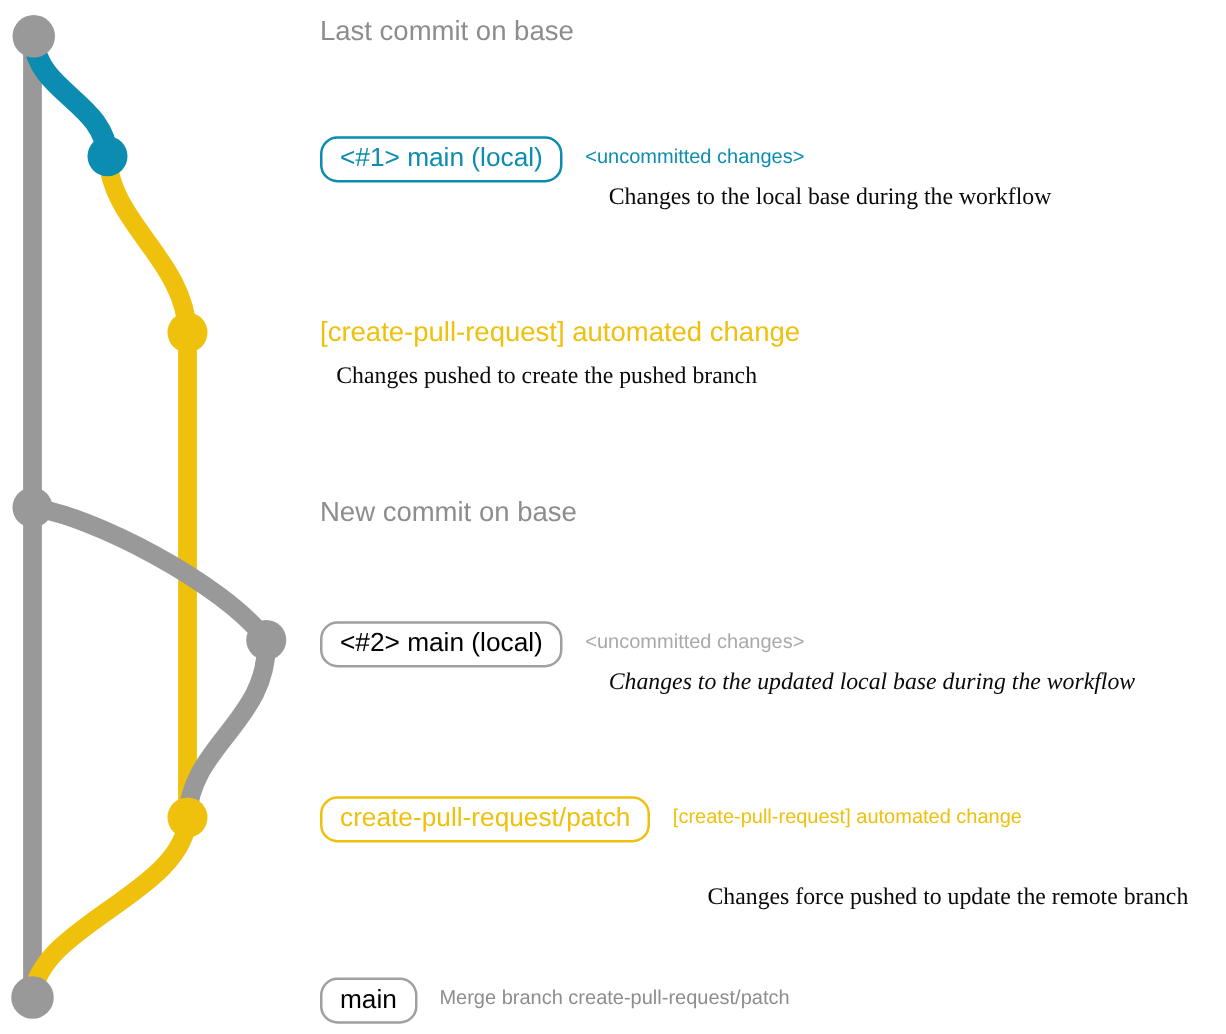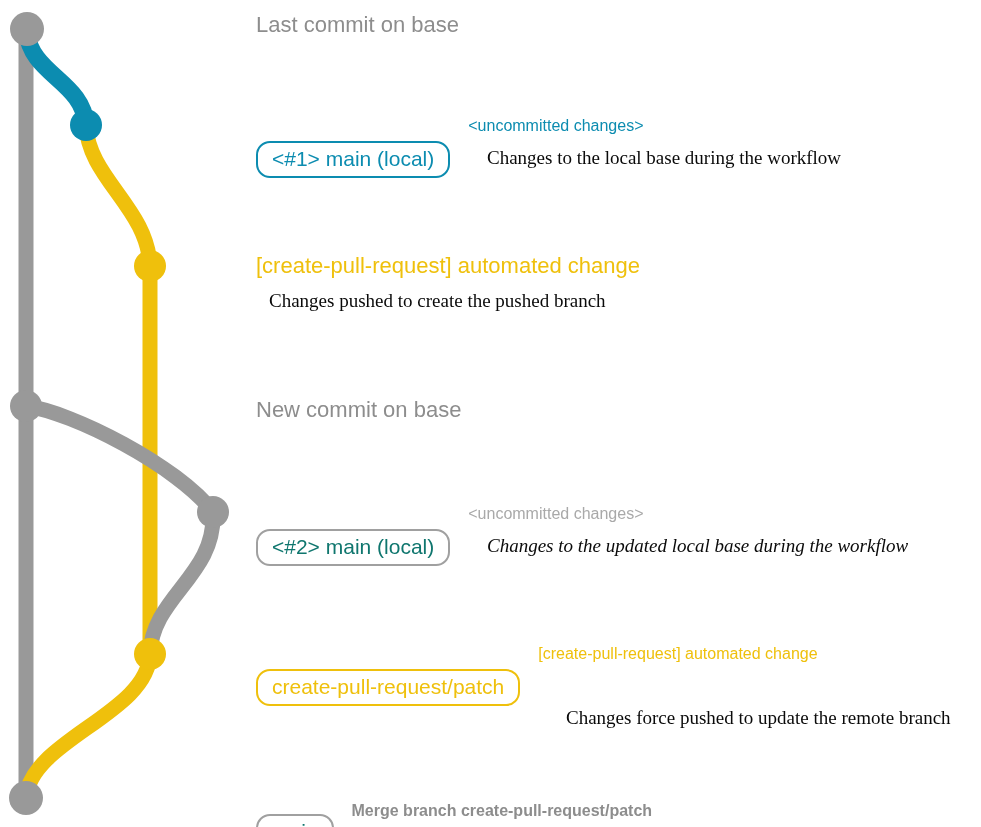--- a/index.html
+++ b/index.html
@@ -29,33 +29,32 @@
   .pill {
     display: inline-block;
     border: 2px solid #be185d;
     border-radius: 14px;
     padding: 4px 14px 5px 14px;
     font-size: 21px;
     line-height: 24px;
     color: #999999;
     white-space: nowrap;
     background: transparent;
-    margin-top: 32px;
   }
   .pill.teal {
     border-color: #0c8cb0;
     color: #0c8cb0;
   }
   .pill.yellow {
     border-color: #efc00c;
     color: #efc00c;
   }
   .pill.gray {
     border-color: #a0a0a0;
-    color: #0f766e;
+    color: #000000;
   }
   .subject {
     font-size: 16px;
     line-height: 26px;
     white-space: nowrap;
     font-family: "Liberation Sans", sans-serif;
   }
   .subject.gray { color: #8d8d8d; }
   .subject.teal { color: #0c8cb0; }
   .subject.yellow { color: #efc00c; }
@@ -125,14 +124,14 @@
 <div class="body-text" style="left:487px; top:535px;font-style:italic;">Changes to the updated local base during the workflow</div>
 
 <div class="row" style="left:256px; top:637px;">
   <span class="pill yellow">create-pull-request/patch</span>
   <span class="subject yellow" style="margin-left:18px; margin-top:4px;">[create-pull-request] automated change</span>
 </div>
 <div class="body-text" style="left:566px; top:675px;margin-top:32px;">Changes force pushed to update the remote branch</div>
 
 <div class="row" style="left:256px; top:782px;">
   <span class="pill gray">main</span>
-  <span class="subject gray" style="margin-left:18px; margin-top:16px;font-weight:bold;">Merge branch create-pull-request/patch</span>
+  <span class="subject gray" style="margin-left:18px; margin-top:4px;">Merge branch create-pull-request/patch</span>
 </div>
 
 </body></html>

